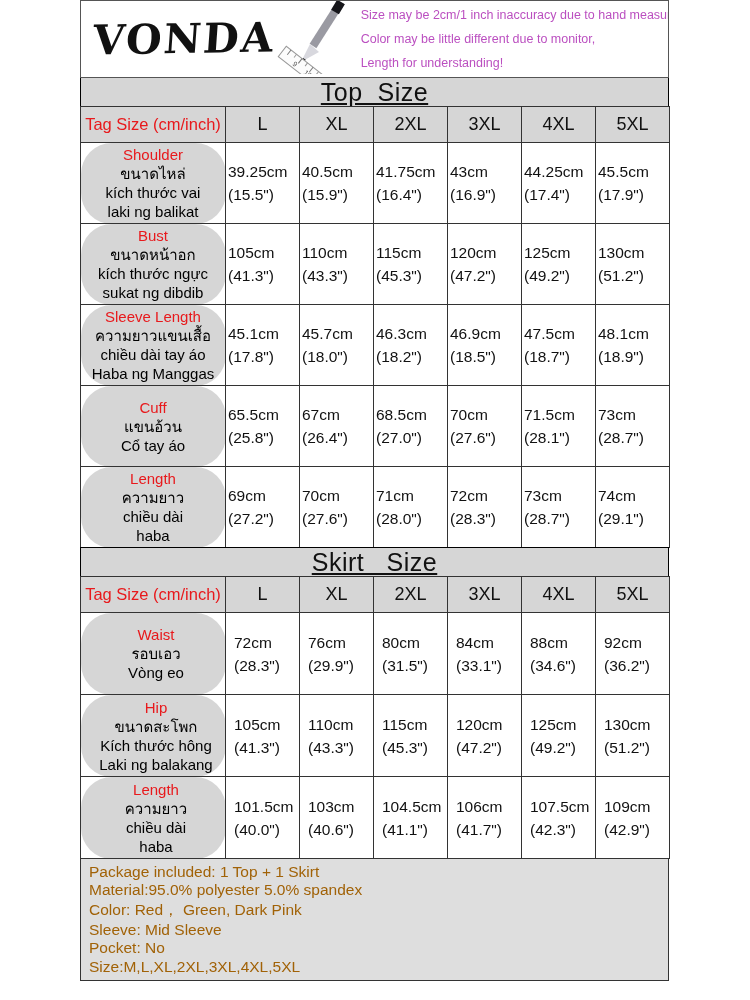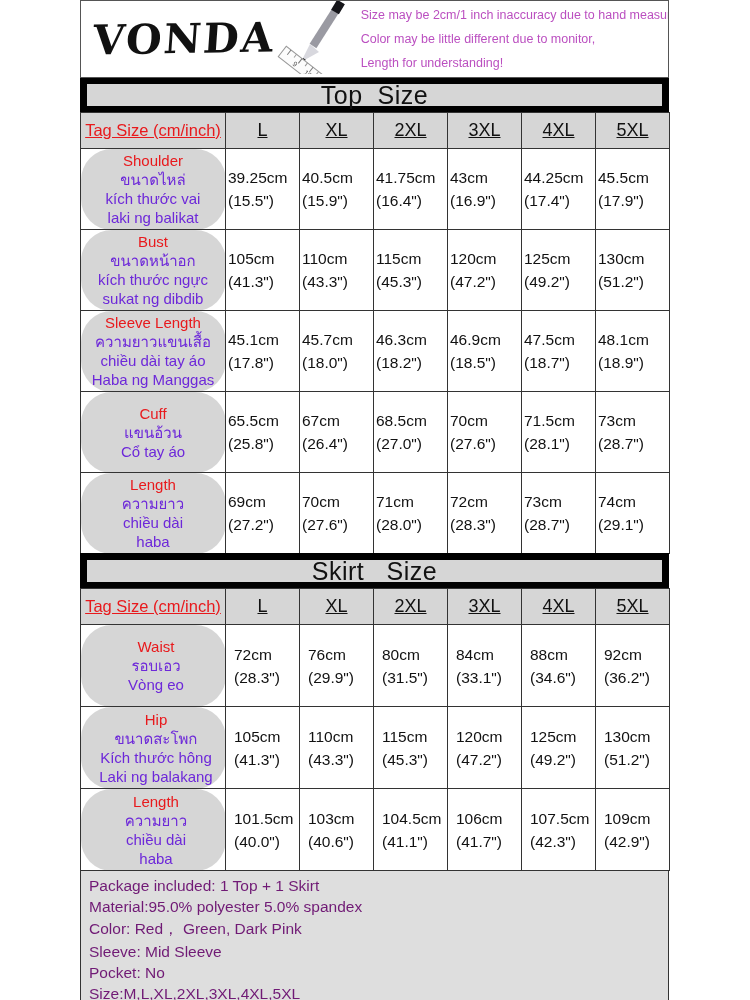--- a/index.html
+++ b/index.html
@@ -9,40 +9,40 @@
 
   
   .banner{box-sizing:border-box;height:78px;border:1px solid #555;background:#fff;
           display:flex;align-items:center;position:relative;overflow:hidden;}
   .logo{font-size:41px;font-weight:900;letter-spacing:2px;margin-left:12px;
         transform:skewX(-5deg) rotate(-1deg);font-family:"DejaVu Serif",serif;line-height:1;}
   .sketch{flex:0 0 auto;margin-left:2px;}
   .notes{flex:1;padding-left:6px;font-size:12.5px;line-height:24px;color:var(--pink,#bb4fc0);white-space:nowrap;}
 
   
-  .band{box-sizing:border-box;height:36px;margin-top:-1px;border:7px solid #000000;background:var(--band_bg,#d6d6d6);
-        display:flex;align-items:center;justify-content:center;font-size:25px;letter-spacing:.5px;white-space:pre;color:#111;}
+  .band{box-sizing:border-box;height:30px;margin-top:-1px;border:1px solid #000000;background:var(--band_bg,#d6d6d6);
+        display:flex;align-items:center;justify-content:center;font-size:25px;letter-spacing:.5px;white-space:pre;color:#111;text-decoration:underline;}
 
   
   table{width:589px;margin-top:-1px;border-collapse:collapse;table-layout:fixed;}
   col.c-lbl{width:145px;}
   col.c-val{width:74px;}
   th,td{border:1px solid #333;padding:0 2px;box-sizing:border-box;}
-  th{height:36px;background:var(--band_bg,#d6d6d6);font-weight:400;font-size:18px;color:#111;text-decoration:underline;}
+  th{height:36px;background:var(--band_bg,#d6d6d6);font-weight:400;font-size:18px;color:#111;}
   th.corner{font-size:16.5px;color:var(--red,#e8191c);}
   tr.body td{height:81px;}
   .t-skirt tr.body td{height:82px;padding-left:8px;}
   td.lbl{background:var(--band_bg,#d6d6d6);text-align:center;font-size:15px;line-height:19px;border-radius:31px;}
   td.lbl .red{color:var(--red,#e8191c);}
-  td.lbl .sub{white-space:pre-line;color:#6d28d9;}
+  td.lbl .sub{white-space:pre-line;color:#000000;}
   td.val{background:#fff;text-align:left;font-size:15.5px;line-height:23px;white-space:pre-line;}
 
   
-  .footer{box-sizing:border-box;margin-top:-1px;height:140px;border:1px solid #333;background:var(--footer_bg,#dedede);
-          padding:4px 8px;display:flex;flex-direction:column;justify-content:space-around;font-size:15.5px;color:#701a75;}
+  .footer{box-sizing:border-box;margin-top:-1px;height:123px;border:1px solid #333;background:var(--footer_bg,#dedede);
+          padding:4px 8px;display:flex;flex-direction:column;justify-content:space-around;font-size:15.5px;color:#a16207;}
 </style>
 </head>
 <body>
 
 <div class="page">
   <div class="content">
 
     <div class="banner">
       <div class="logo">VONDA</div>
       <span class="sketch">

